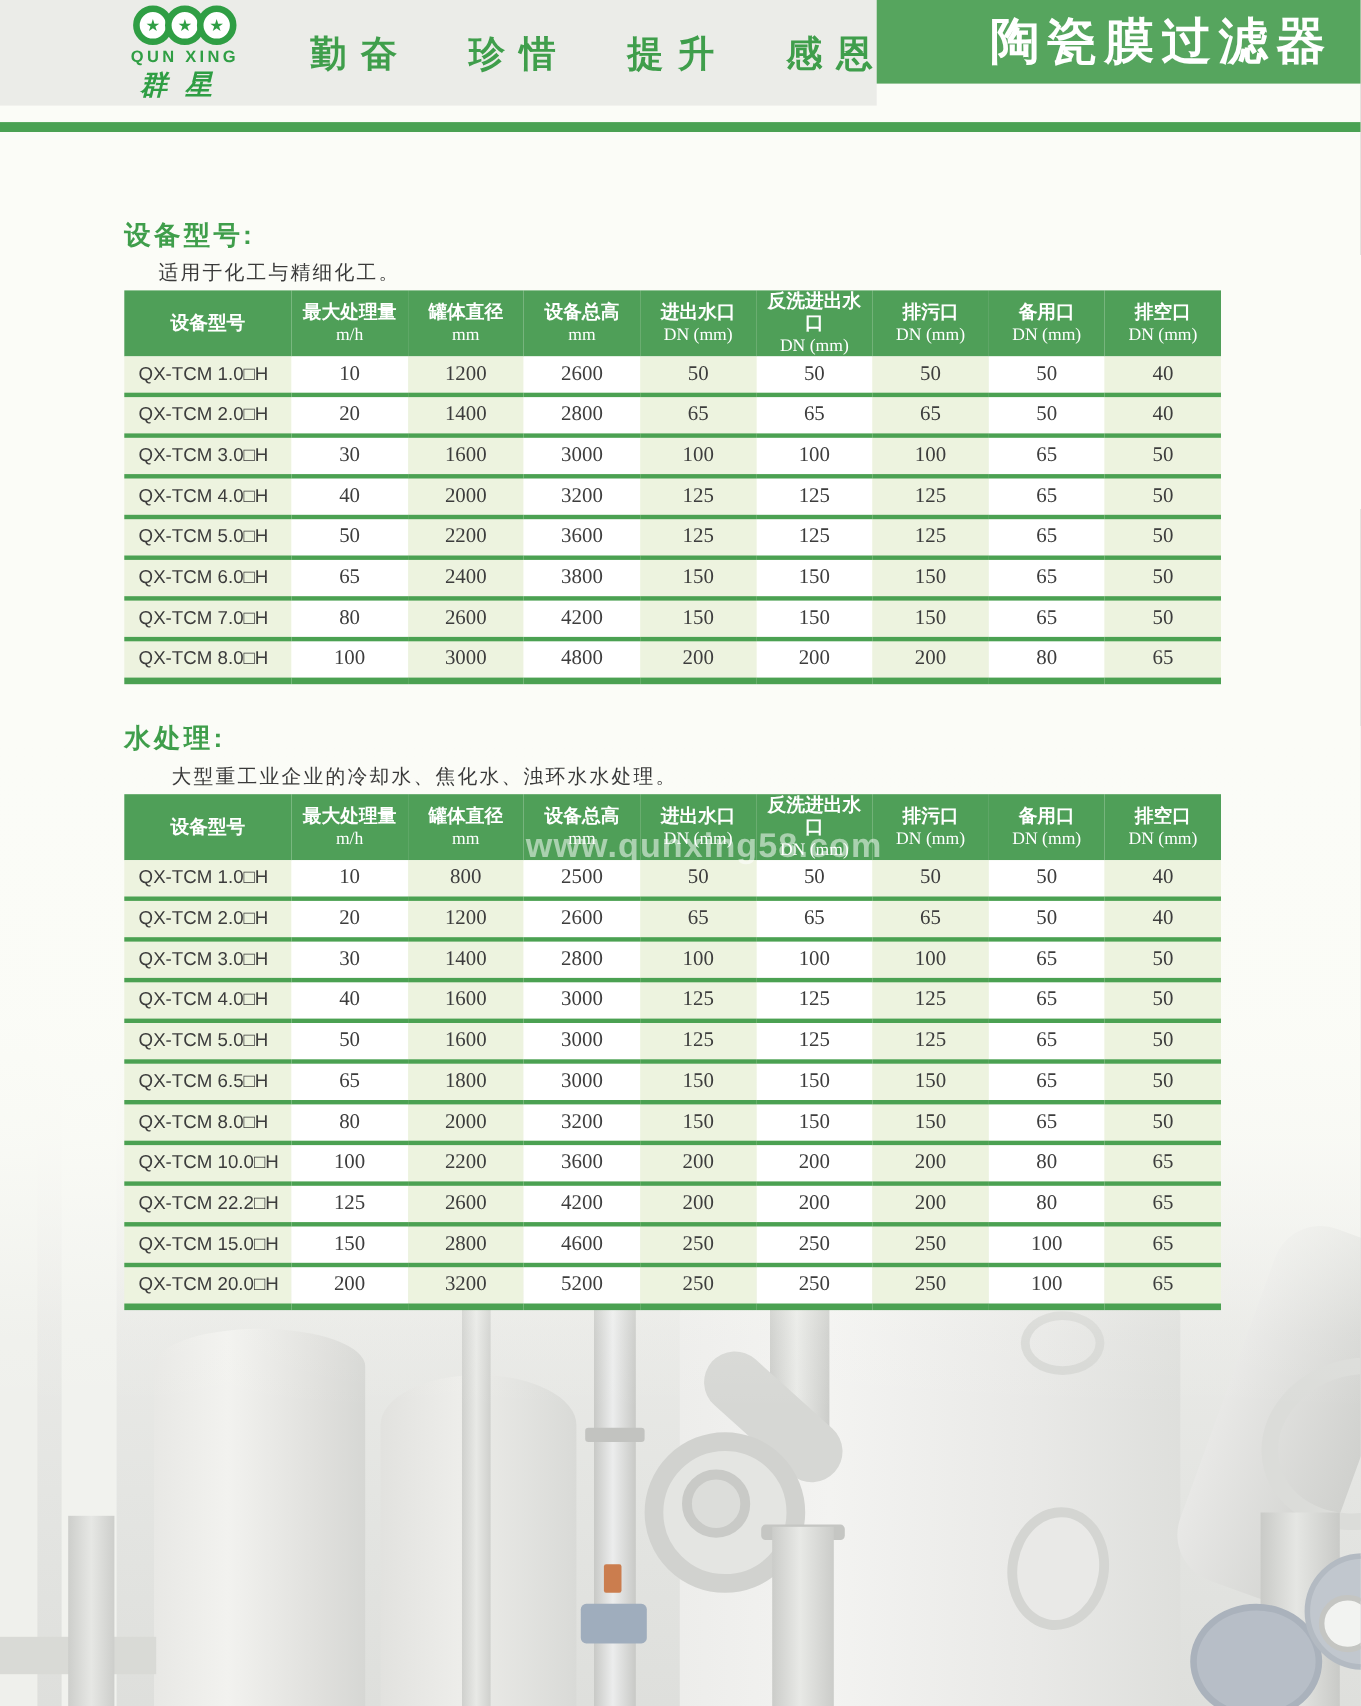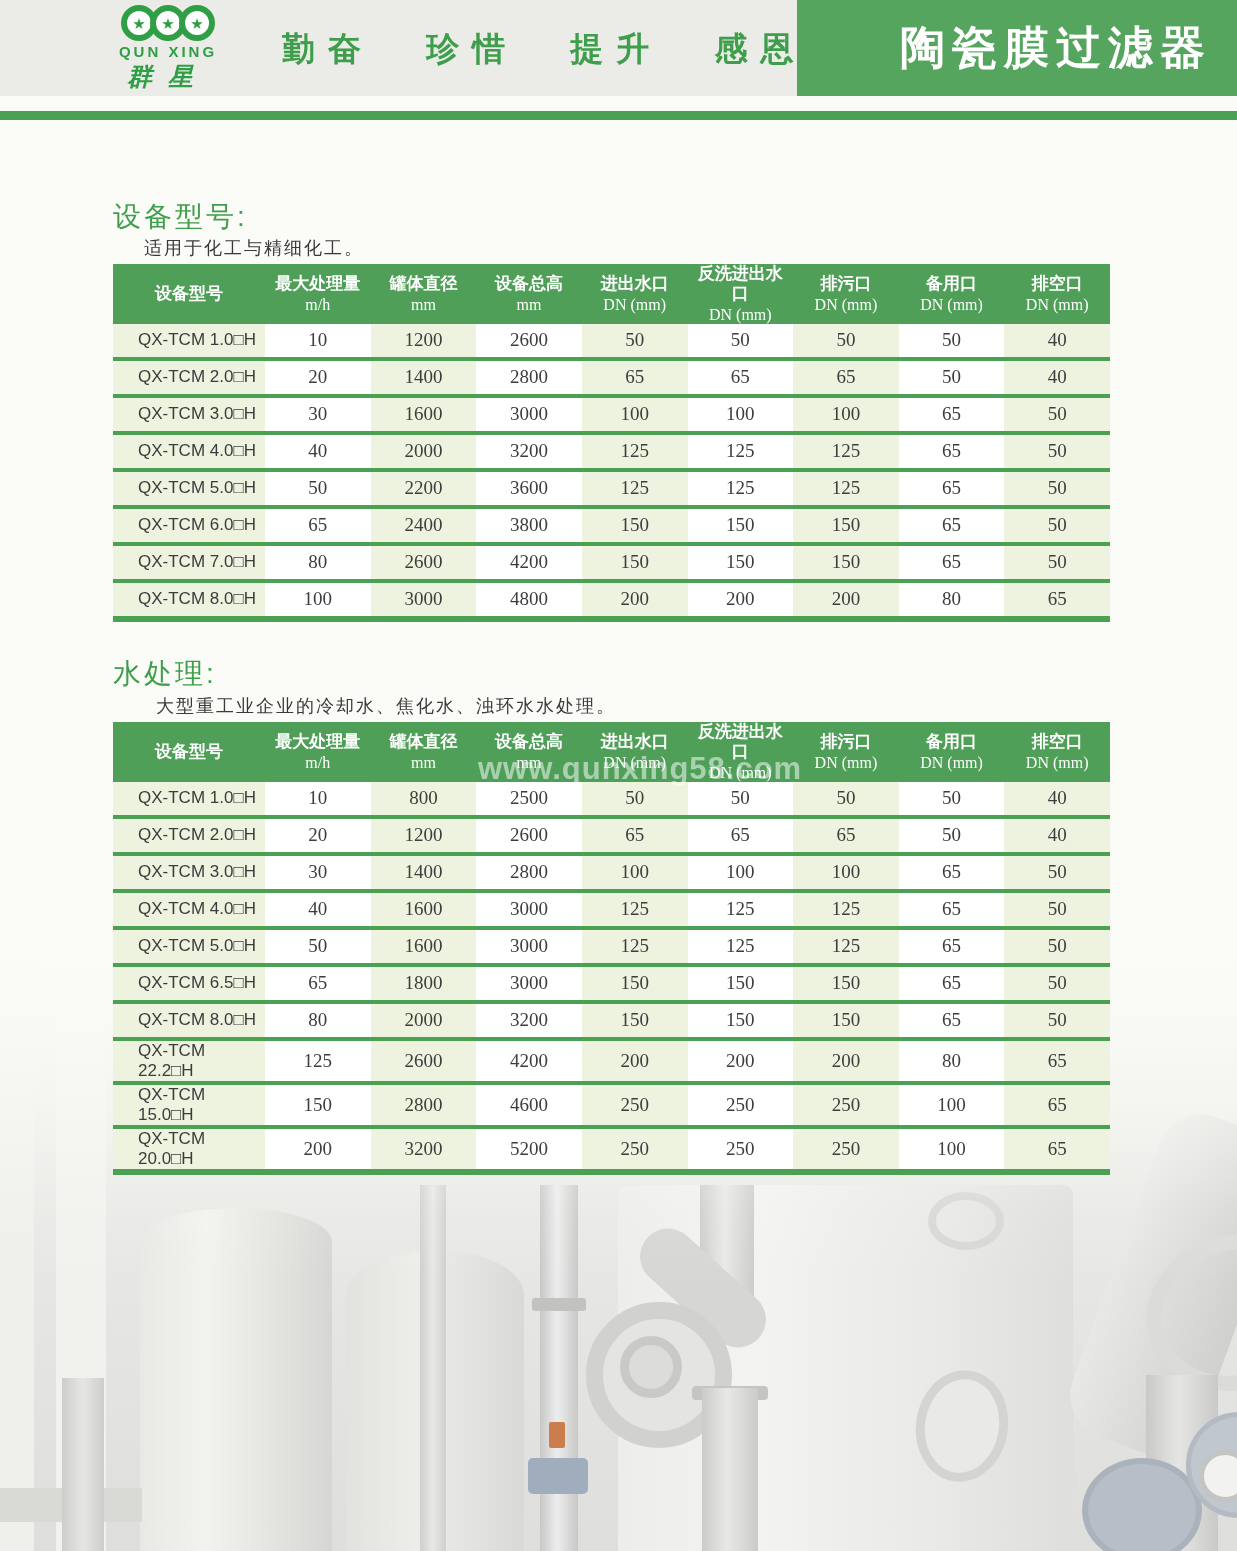--- a/index.html
+++ b/index.html
@@ -1,56 +1,56 @@
 <!DOCTYPE html>
 <html><head>
 <meta charset="utf-8">
 <style>
   html,body{margin:0;padding:0;}
   body{font-family:"Liberation Sans",sans-serif;background:#888;}
   #page{position:relative;width:1237px;height:1551px;margin:0 auto;background:#fbfcf7;overflow:hidden;}
 
   
   .header-left{position:absolute;left:0;top:0;width:797px;height:96px;background:#ebece8;z-index:2;}
-  .banner{position:absolute;left:797px;top:0;width:440px;height:96px;background:#56a55e;display:flex;align-items:center;justify-content:center;z-index:2;}
+  .banner{position:absolute;left:797px;top:0;width:440px;height:76px;background:#56a55e;display:flex;align-items:center;justify-content:center;z-index:2;}
   .banner-title{color:#ffffff;font-size:45px;font-weight:bold;letter-spacing:7px;padding-left:78px;white-space:nowrap;}
   .green-bar{position:absolute;left:0;top:111px;width:1237px;height:9px;background:#4aa153;z-index:2;}
 
   .logo{position:absolute;left:98px;top:5px;width:140px;text-align:center;z-index:3;}
   .logo-circles{display:flex;justify-content:center;align-items:center;}
   .logo-circle{width:24px;height:24px;border:6px solid #2f9e44;border-radius:50%;display:flex;align-items:center;justify-content:center;margin-left:-7px;background:#ffffff;}
   .logo-circle:first-child{margin-left:0;}
   .logo-star{color:#2f9e44;font-size:15px;line-height:1;}
   .logo-latin{color:#2f9e44;font-weight:bold;font-size:15px;letter-spacing:3px;margin-top:2px;}
   .logo-cn{color:#2f9e44;font-weight:bold;font-style:italic;font-size:25px;letter-spacing:16px;margin-top:0;white-space:nowrap;}
 
   .slogan{position:absolute;left:282px;top:27px;font-size:33px;font-weight:bold;color:#3f9e4b;letter-spacing:13px;word-spacing:30px;white-space:nowrap;z-index:3;}
 
   
-  .sec-title{position:absolute;font-size:28px;font-weight:normal;color:#3f9e4b;letter-spacing:3px;z-index:2;text-align:right;}
+  .sec-title{position:absolute;font-size:24px;font-weight:bold;color:#3f9e4b;letter-spacing:3px;z-index:2;text-align:right;}
   .sec-sub{position:absolute;font-size:18px;color:#3a3a3a;letter-spacing:2px;z-index:2;}
   #sec1-title{left:113px;top:198px;}
   #sec1-sub{left:144px;top:236px;}
   #sec2-title{left:113px;top:655px;}
   #sec2-sub{left:156px;top:694px;}
 
   .table-wrap{position:absolute;left:113px;width:997px;z-index:2;}
   #table1-wrap{top:264px;}
   #table2-wrap{top:722px;}
 
   table.spec-table{width:100%;border-collapse:collapse;table-layout:fixed;}
   .spec-table thead th{background:#4f9f58;color:#ffffff;height:53px;font-size:17px;font-weight:bold;
     vertical-align:middle;padding:0 2px;line-height:1.2;}
   .spec-table thead th .u{display:block;font-family:"Liberation Serif",serif;font-weight:normal;font-size:16px;}
   .spec-table td{height:33px;text-align:center;vertical-align:middle;border-bottom:4px solid #4ba152;
     font-family:"Liberation Serif",serif;font-size:19px;color:#3d3d3d;padding:0;}
   .spec-table td:nth-child(odd){background:#edf3df;}
   .spec-table td:nth-child(even){background:#ffffff;}
   .spec-table tbody tr:last-child td{border-bottom:6px solid #4ba152;}
-  .spec-table td.model{font-family:"Liberation Sans",sans-serif;font-size:17px;text-align:left;padding-left:25px;color:#3c3c3c;}
+  .spec-table td.model{font-family:"Liberation Sans",sans-serif;font-size:17px;text-align:left;padding-left:13px;color:#3c3c3c;}
 
   .watermark{position:absolute;left:478px;top:751px;font-size:31px;font-weight:bold;
     color:rgba(255,255,255,0.52);letter-spacing:1px;z-index:4;white-space:nowrap;}
 
   
   .photo{position:absolute;left:0;top:660px;width:1237px;height:891px;z-index:0;overflow:hidden;}
   .ph{position:absolute;}
   .photo-fade{position:absolute;left:0;top:0;width:100%;height:100%;
     background:linear-gradient(180deg,rgba(251,252,247,1) 0%,rgba(251,252,247,0.97) 30%,
       rgba(251,252,247,0.8) 42%,rgba(251,252,247,0.45) 52%,rgba(251,252,247,0.1) 62%,rgba(251,252,247,0) 70%);}
@@ -338,20 +338,31 @@
             <td>80</td>
             <td>2000</td>
             <td>3200</td>
             <td>150</td>
             <td>150</td>
             <td>150</td>
             <td>65</td>
             <td>50</td>
           </tr>
           <tr>
+            <td class="model">QX-TCM 10.0□H</td>
+            <td>100</td>
+            <td>2200</td>
+            <td>3600</td>
+            <td>200</td>
+            <td>200</td>
+            <td>200</td>
+            <td>80</td>
+            <td>65</td>
+          </tr>
+          <tr>
             <td class="model">QX-TCM 22.2□H</td>
             <td>125</td>
             <td>2600</td>
             <td>4200</td>
             <td>200</td>
             <td>200</td>
             <td>200</td>
             <td>80</td>
             <td>65</td>
           </tr>

